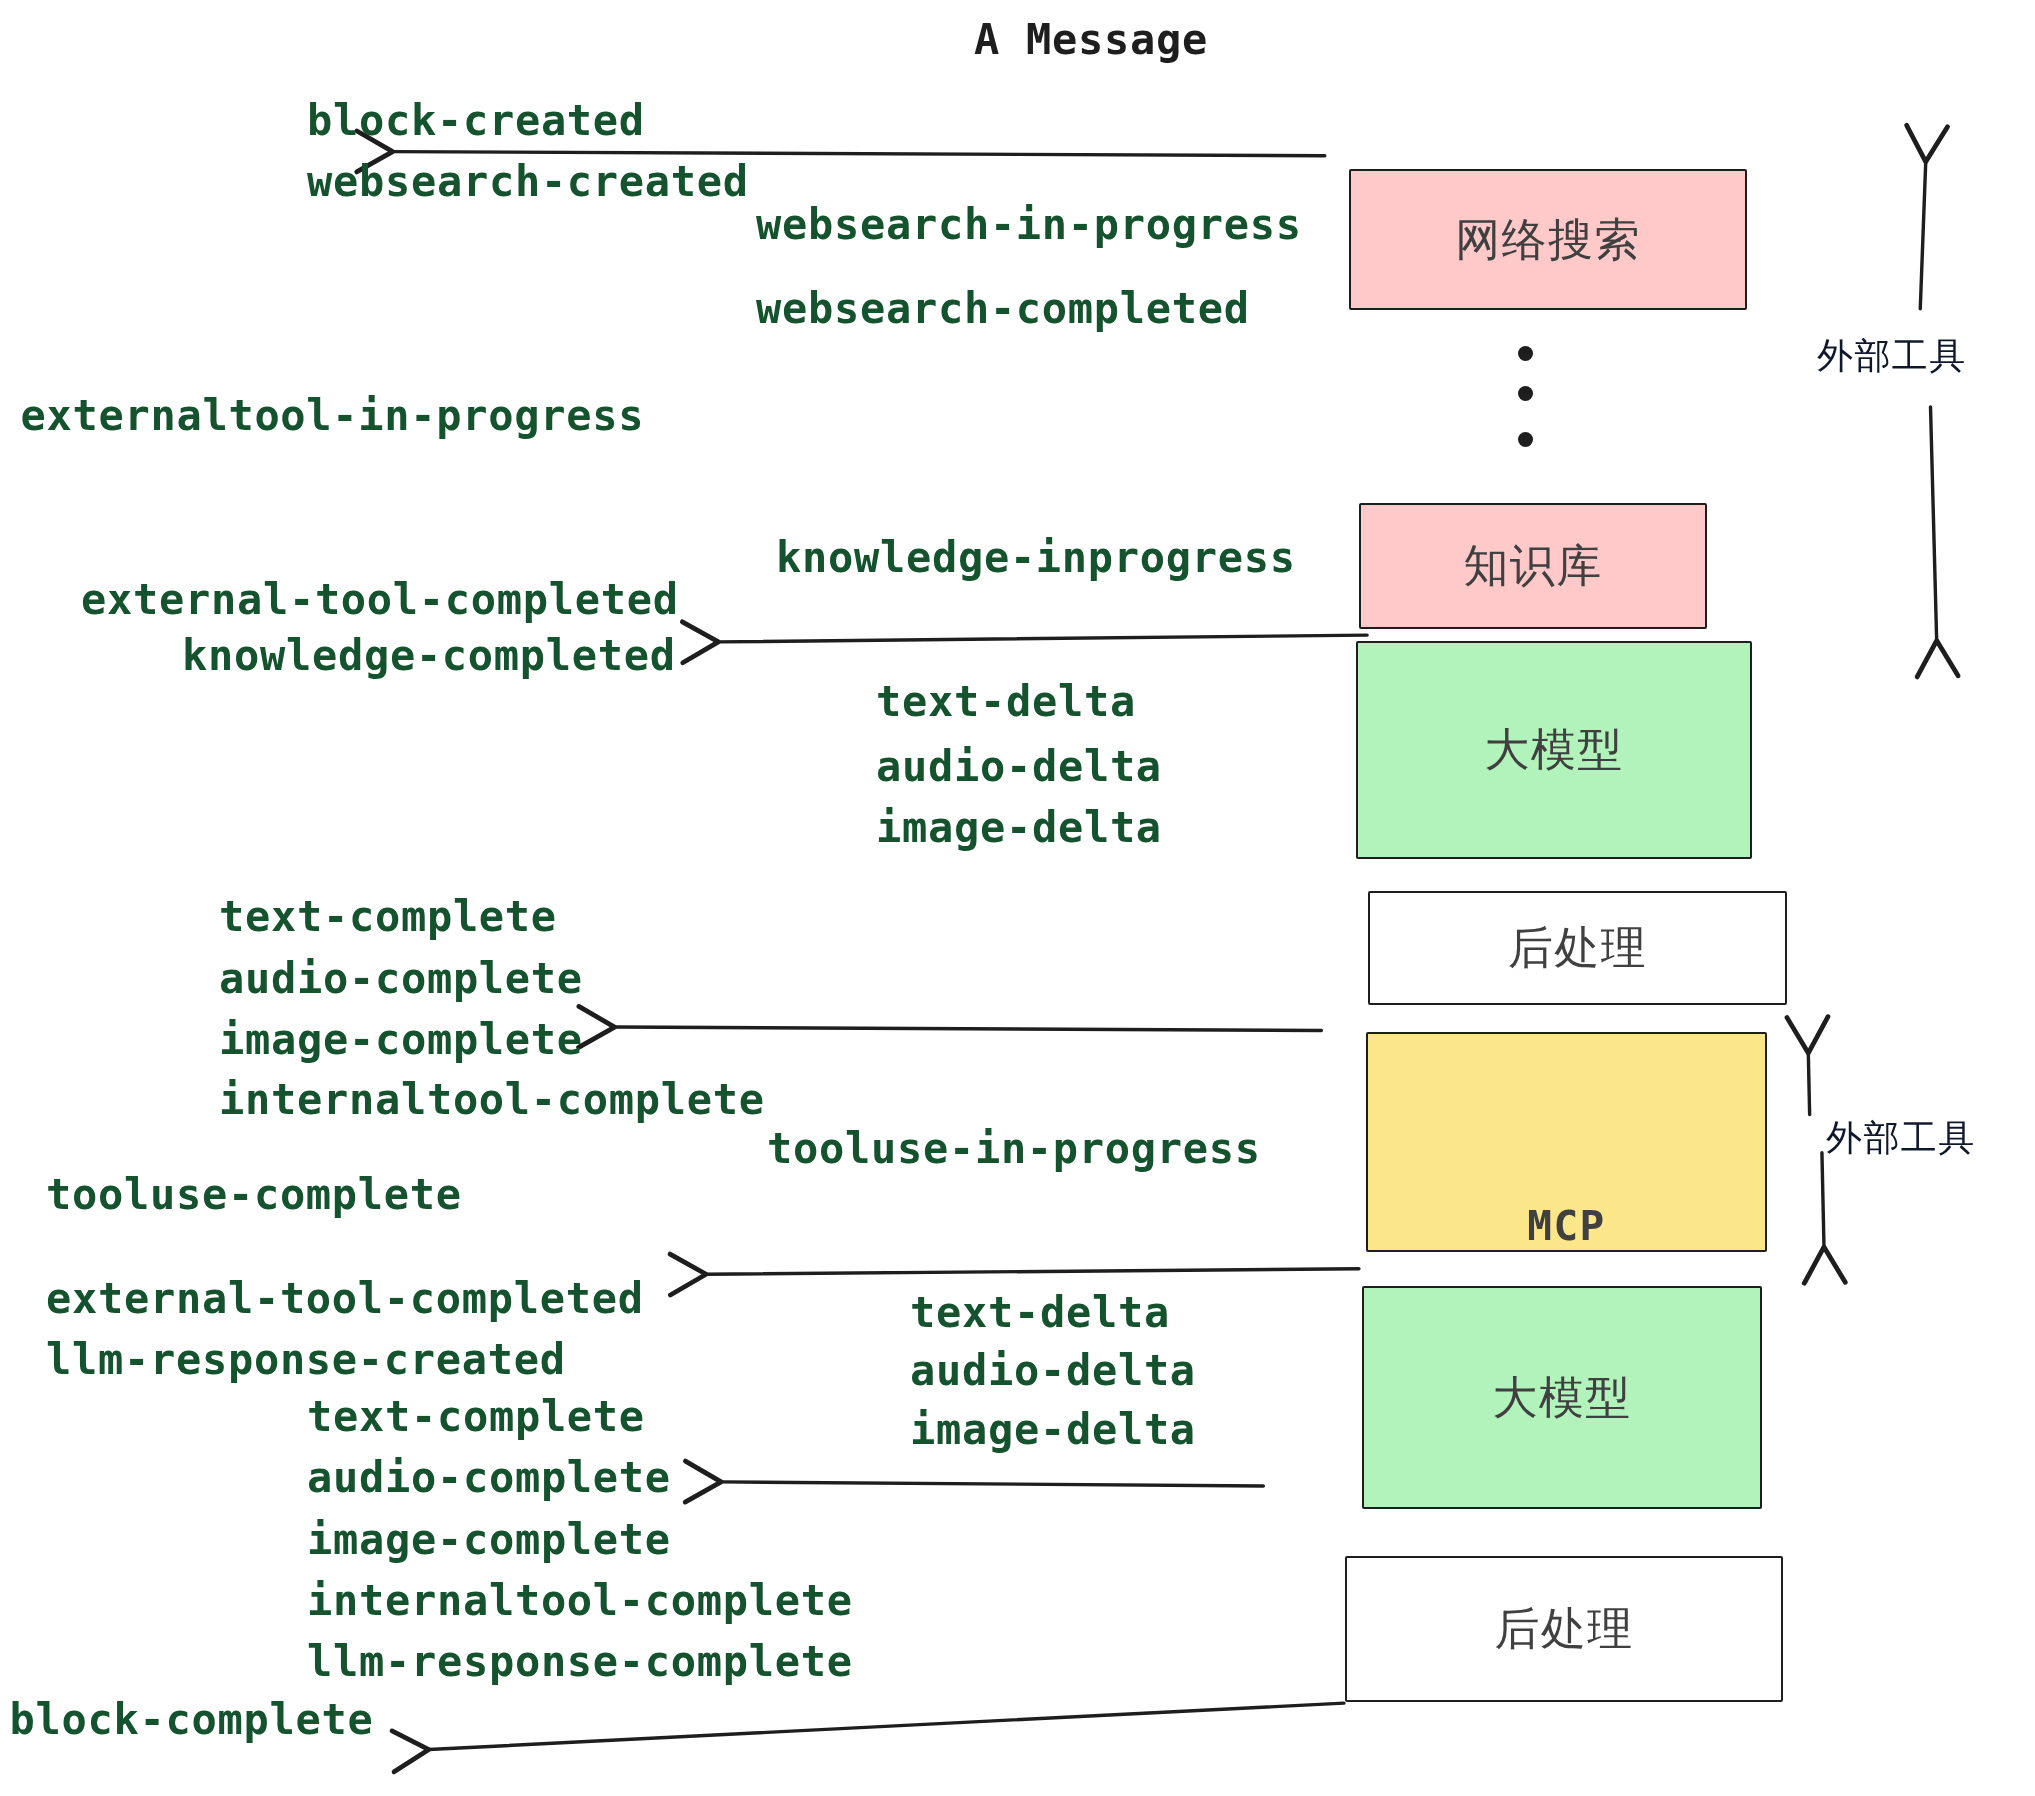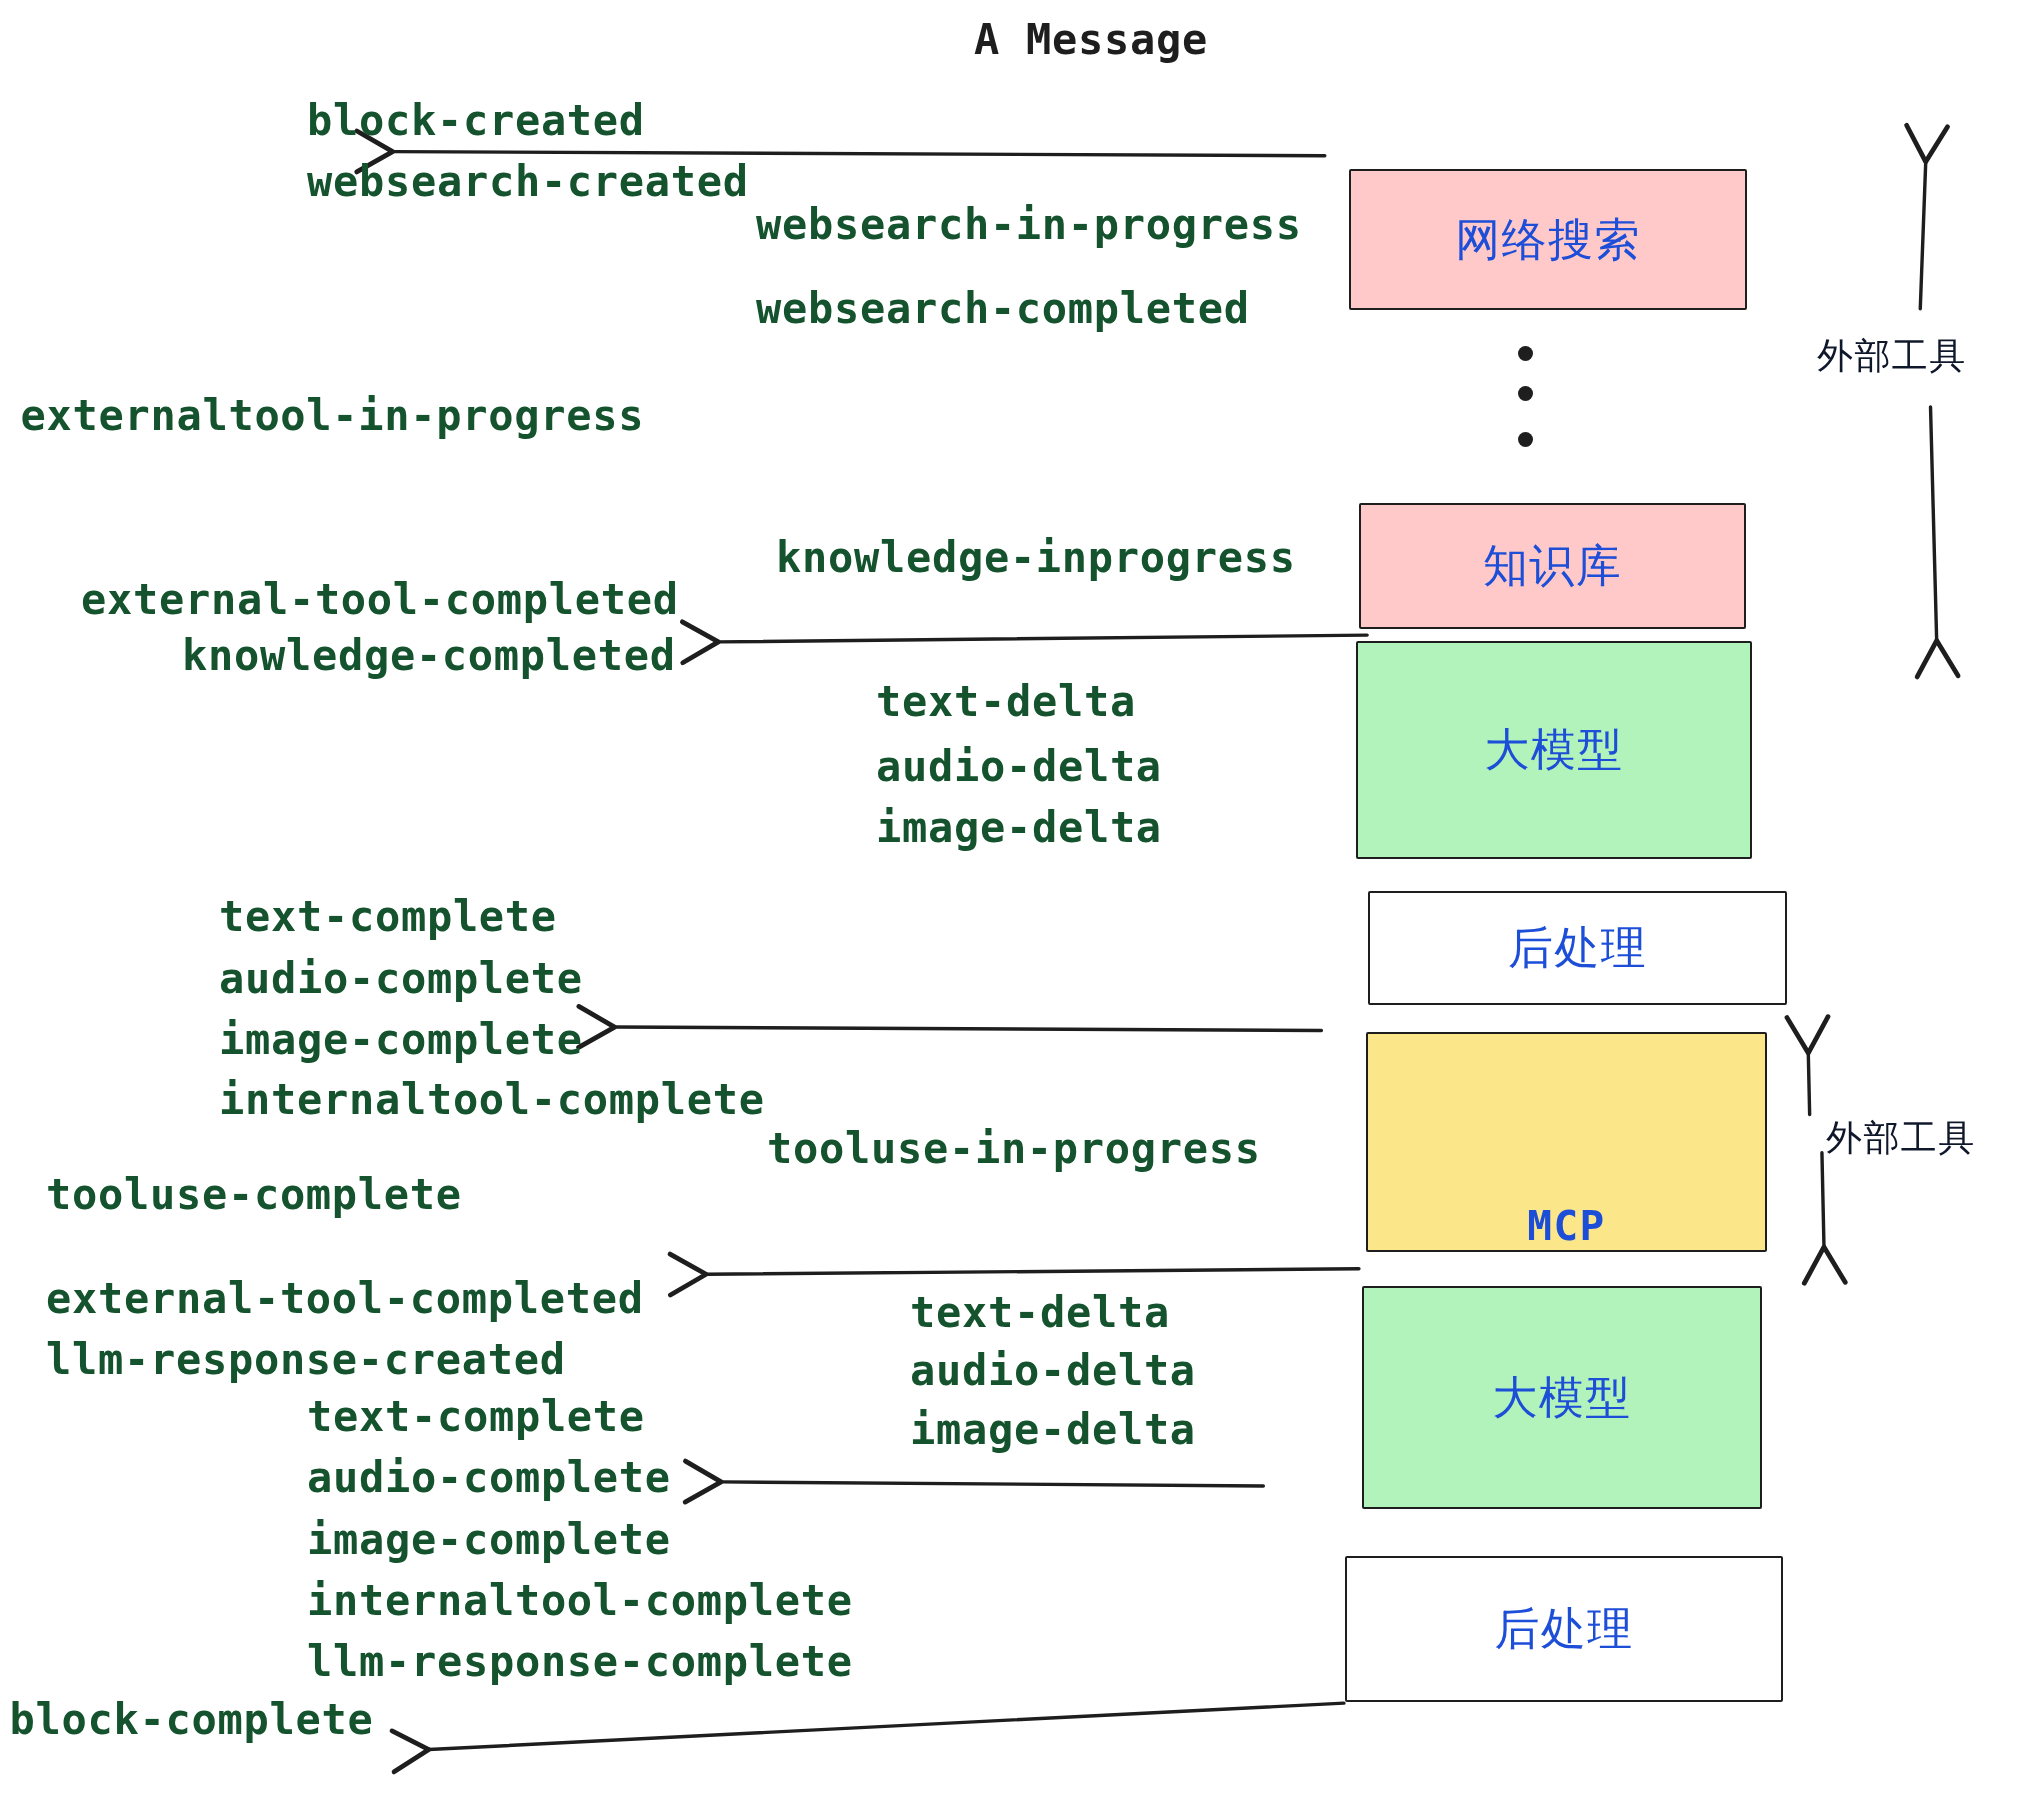--- a/index.html
+++ b/index.html
@@ -4,21 +4,21 @@
 <style>
   html,body{margin:0;padding:0;background:#ffffff;}
   #canvas{position:relative;width:2035px;height:1796px;background:#ffffff;overflow:hidden;
           font-family:"DejaVu Sans Mono","Liberation Mono",monospace;}
   .evt{position:absolute;font-size:42px;font-weight:bold;letter-spacing:0.7px;color:#14532d;
        white-space:nowrap;line-height:55px;}
   .title{position:absolute;font-size:42px;font-weight:bold;letter-spacing:0.7px;color:#1e1e1e;
        white-space:nowrap;line-height:55px;}
   .box{position:absolute;border:2.7px solid #1e1e1e;border-radius:2px;display:flex;
        align-items:center;justify-content:center;box-sizing:border-box;}
-  .box .blabel{font-family:"Liberation Sans",sans-serif;font-size:45px;color:#1d4ed8;
+  .box .blabel{font-family:"Liberation Sans",sans-serif;font-size:45px;color:#404040;
        letter-spacing:1.4px;white-space:nowrap;}
   .box .blabel.mono{font-family:"DejaVu Sans Mono","Liberation Mono",monospace;font-weight:bold;
        font-size:41px;}
   .side{position:absolute;font-family:"Liberation Sans",sans-serif;font-size:36px;color:#0f172a;
        white-space:nowrap;letter-spacing:1.4px;line-height:49px;}
   .dot{position:absolute;background:#1e1e1e;border-radius:50%;}
   #arrow-layer{position:absolute;left:0;top:0;width:2035px;height:1796px;}
 </style>
 </head>
 <body>
@@ -44,21 +44,21 @@
         <line x1="2668" y1="1688" x2="2671" y2="1826" stroke="#1e1e1e" stroke-width="5" stroke-linecap="round" marker-end="url(#ah)"></line>
       </g>
   </svg>
 
   <div class="title" style="left:974px;top:11.6px;">A Message</div>
 
   <div id="boxes-layer">
       <div class="box" style="left: 1349px; top: 169px; width: 398px; height: 141px; background: rgb(255, 201, 201);">
         <span class="blabel">网络搜索</span>
       </div>
-      <div class="box" style="left: 1359px; top: 503px; width: 387px; height: 126px; background: rgb(255, 201, 201);">
+      <div class="box" style="left: 1359px; top: 503px; width: 348px; height: 126px; background: rgb(255, 201, 201);">
         <span class="blabel">知识库</span>
       </div>
       <div class="box" style="left: 1356px; top: 641px; width: 396px; height: 218px; background: rgb(178, 242, 187);">
         <span class="blabel">大模型</span>
       </div>
       <div class="box" style="left: 1368px; top: 891px; width: 419px; height: 114px; background: rgb(255, 255, 255);">
         <span class="blabel">后处理</span>
       </div>
       <div class="box" style="left: 1366px; top: 1032px; width: 401px; height: 220px; background: rgb(251, 231, 138); align-items: flex-end;">
         <span class="blabel mono">MCP</span>

